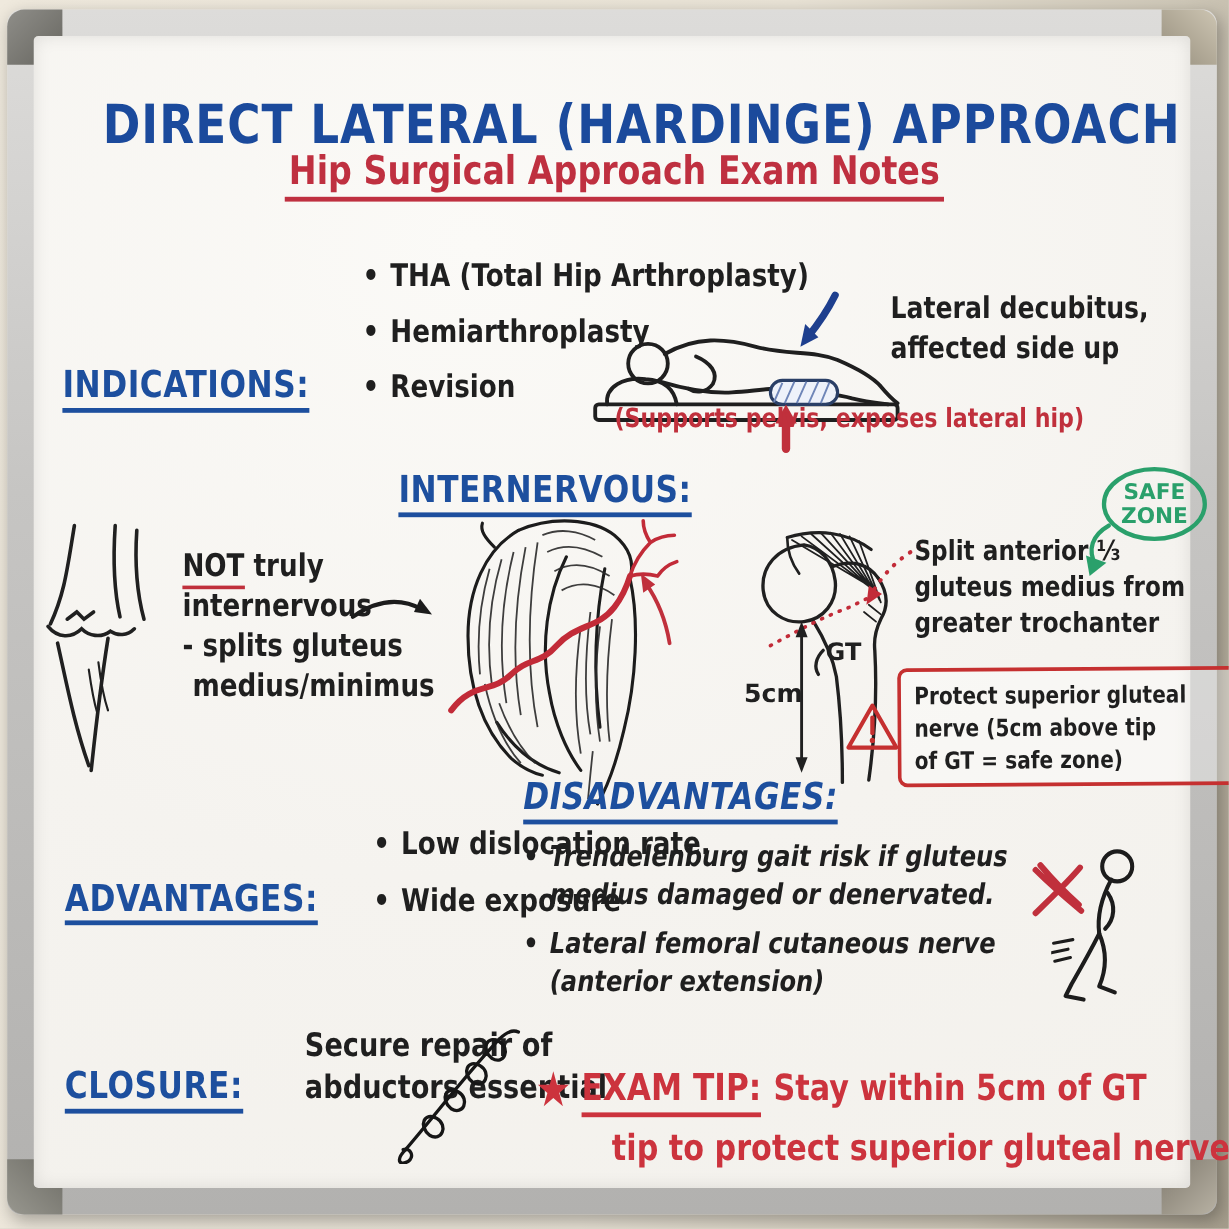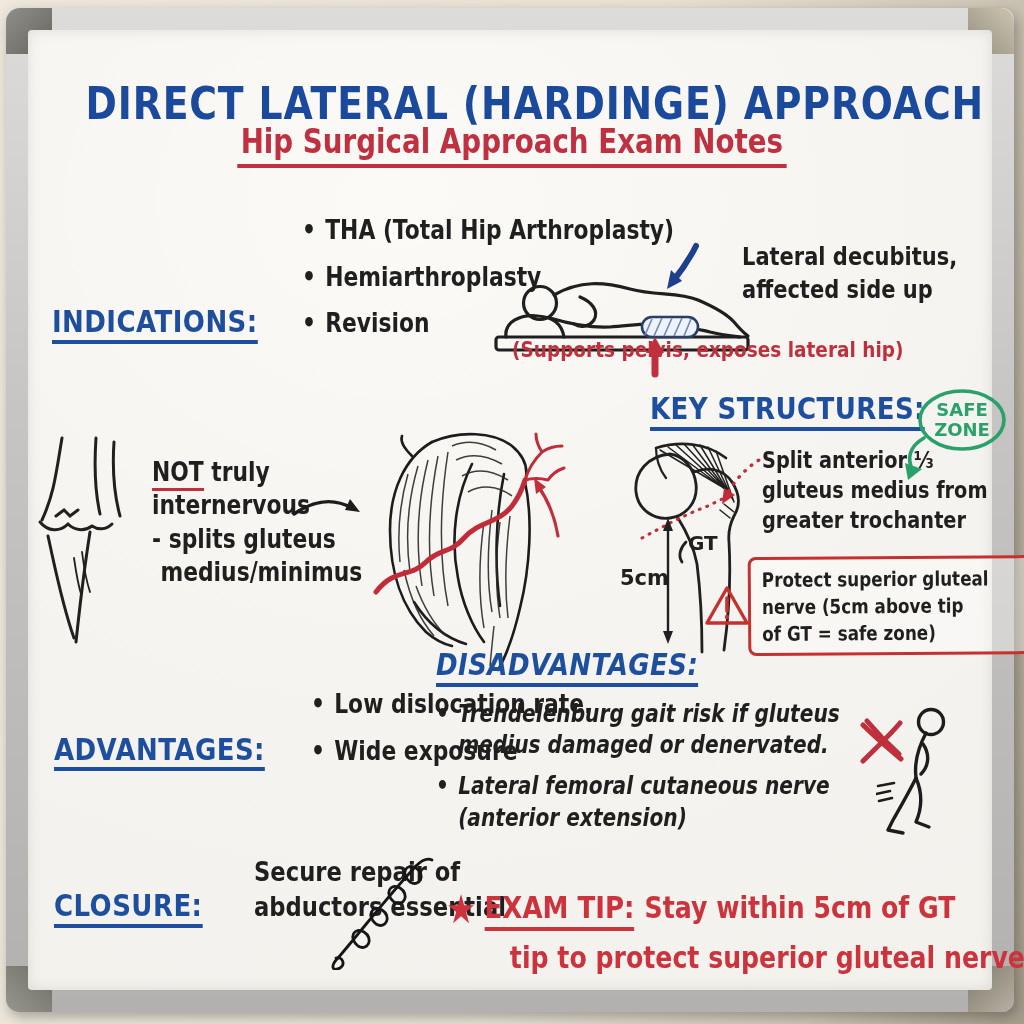--- a/index.html
+++ b/index.html
@@ -101,20 +101,23 @@
         <path d="M163,134 L163,106" stroke="#c0303c" stroke-width="7" stroke-linecap="round"></path>
         <polygon points="163,97 154,113 172,113" fill="#c0303c"></polygon>
       </g>
     </svg>
     <div class="abs cond" style="left:742px;top:241px;font-size:25px;line-height:1.3;">
       <div>Lateral decubitus,</div>
       <div>affected side up</div>
     </div>
     <div class="abs red cond nowrap" style="left:512px;top:337px;font-size:22px;">(Supports pelvis, exposes lateral hip)</div>
 
+    <div class="abs" style="left:332px;top:392px;">
+      <span class="sec-h cond">INTERNERVOUS:</span>
+    </div>
     <svg class="svg-abs" style="left:26px;top:432px;" width="110" height="228" viewBox="0 0 110 228">
       <g stroke="#202020" stroke-width="3" fill="none" stroke-linecap="round">
         <path d="M36,6 C30,42 28,62 16,88"></path>
         <path d="M70,6 C68,36 69,60 74,82"></path>
         <path d="M88,10 C86,40 88,62 94,84"></path>
         <path d="M14,90 C22,100 34,100 42,92 C48,98 58,100 66,94 C72,98 80,98 86,92"></path>
         <path d="M30,84 L38,78 L44,84 L52,78"></path>
         <path d="M22,104 C30,140 36,172 48,206"></path>
         <path d="M64,100 C58,138 54,172 50,210"></path>
         <path d="M56,120 C58,136 60,148 64,160 M48,126 C50,140 52,152 55,162" stroke-width="1.8"></path>
@@ -149,23 +152,20 @@
       <g>
         <path d="M24,162 C42,138 58,148 74,132 C88,118 98,124 112,108 C128,90 146,94 160,76 C166,68 170,60 173,50" stroke="#c22b38" stroke-width="5" fill="none" stroke-linecap="round"></path>
         <path d="M173,50 C176,40 182,30 190,22 M190,22 C186,16 184,10 184,4 M190,22 C196,18 203,16 210,16 M173,50 C180,48 188,48 196,50 M196,50 C200,44 206,40 212,38" stroke="#c22b38" stroke-width="3" fill="none" stroke-linecap="round"></path>
       </g>
       <g>
         <path d="M206,106 C203,88 196,70 186,56" stroke="#c0303c" stroke-width="3.2" fill="none" stroke-linecap="round"></path>
         <polygon points="182,48 194,57 184,64" fill="#c0303c"></polygon>
       </g>
     </svg>
 
-    <div class="abs" style="left:650px;top:392px;">
-      <span class="sec-h cond">KEY STRUCTURES:</span>
-    </div>
     <svg class="svg-abs" style="left:898px;top:386px;" width="112" height="100" viewBox="0 0 112 100">
       <ellipse cx="64" cy="34" rx="42" ry="29" stroke="#2aa06b" stroke-width="3.6" fill="none"></ellipse>
       <text x="64" y="30" text-anchor="middle" font-size="18" font-weight="bold" fill="#2aa06b">SAFE</text>
       <text x="64" y="50" text-anchor="middle" font-size="18" font-weight="bold" fill="#2aa06b">ZONE</text>
       <g>
         <path d="M26,52 C12,60 8,72 15,85" stroke="#2aa06b" stroke-width="3.6" fill="none" stroke-linecap="round"></path>
         <polygon points="10,94 7,77 24,83" fill="#2aa06b"></polygon>
       </g>
     </svg>
     <svg class="svg-abs" style="left:612px;top:438px;" width="160" height="218" viewBox="0 0 160 218">

